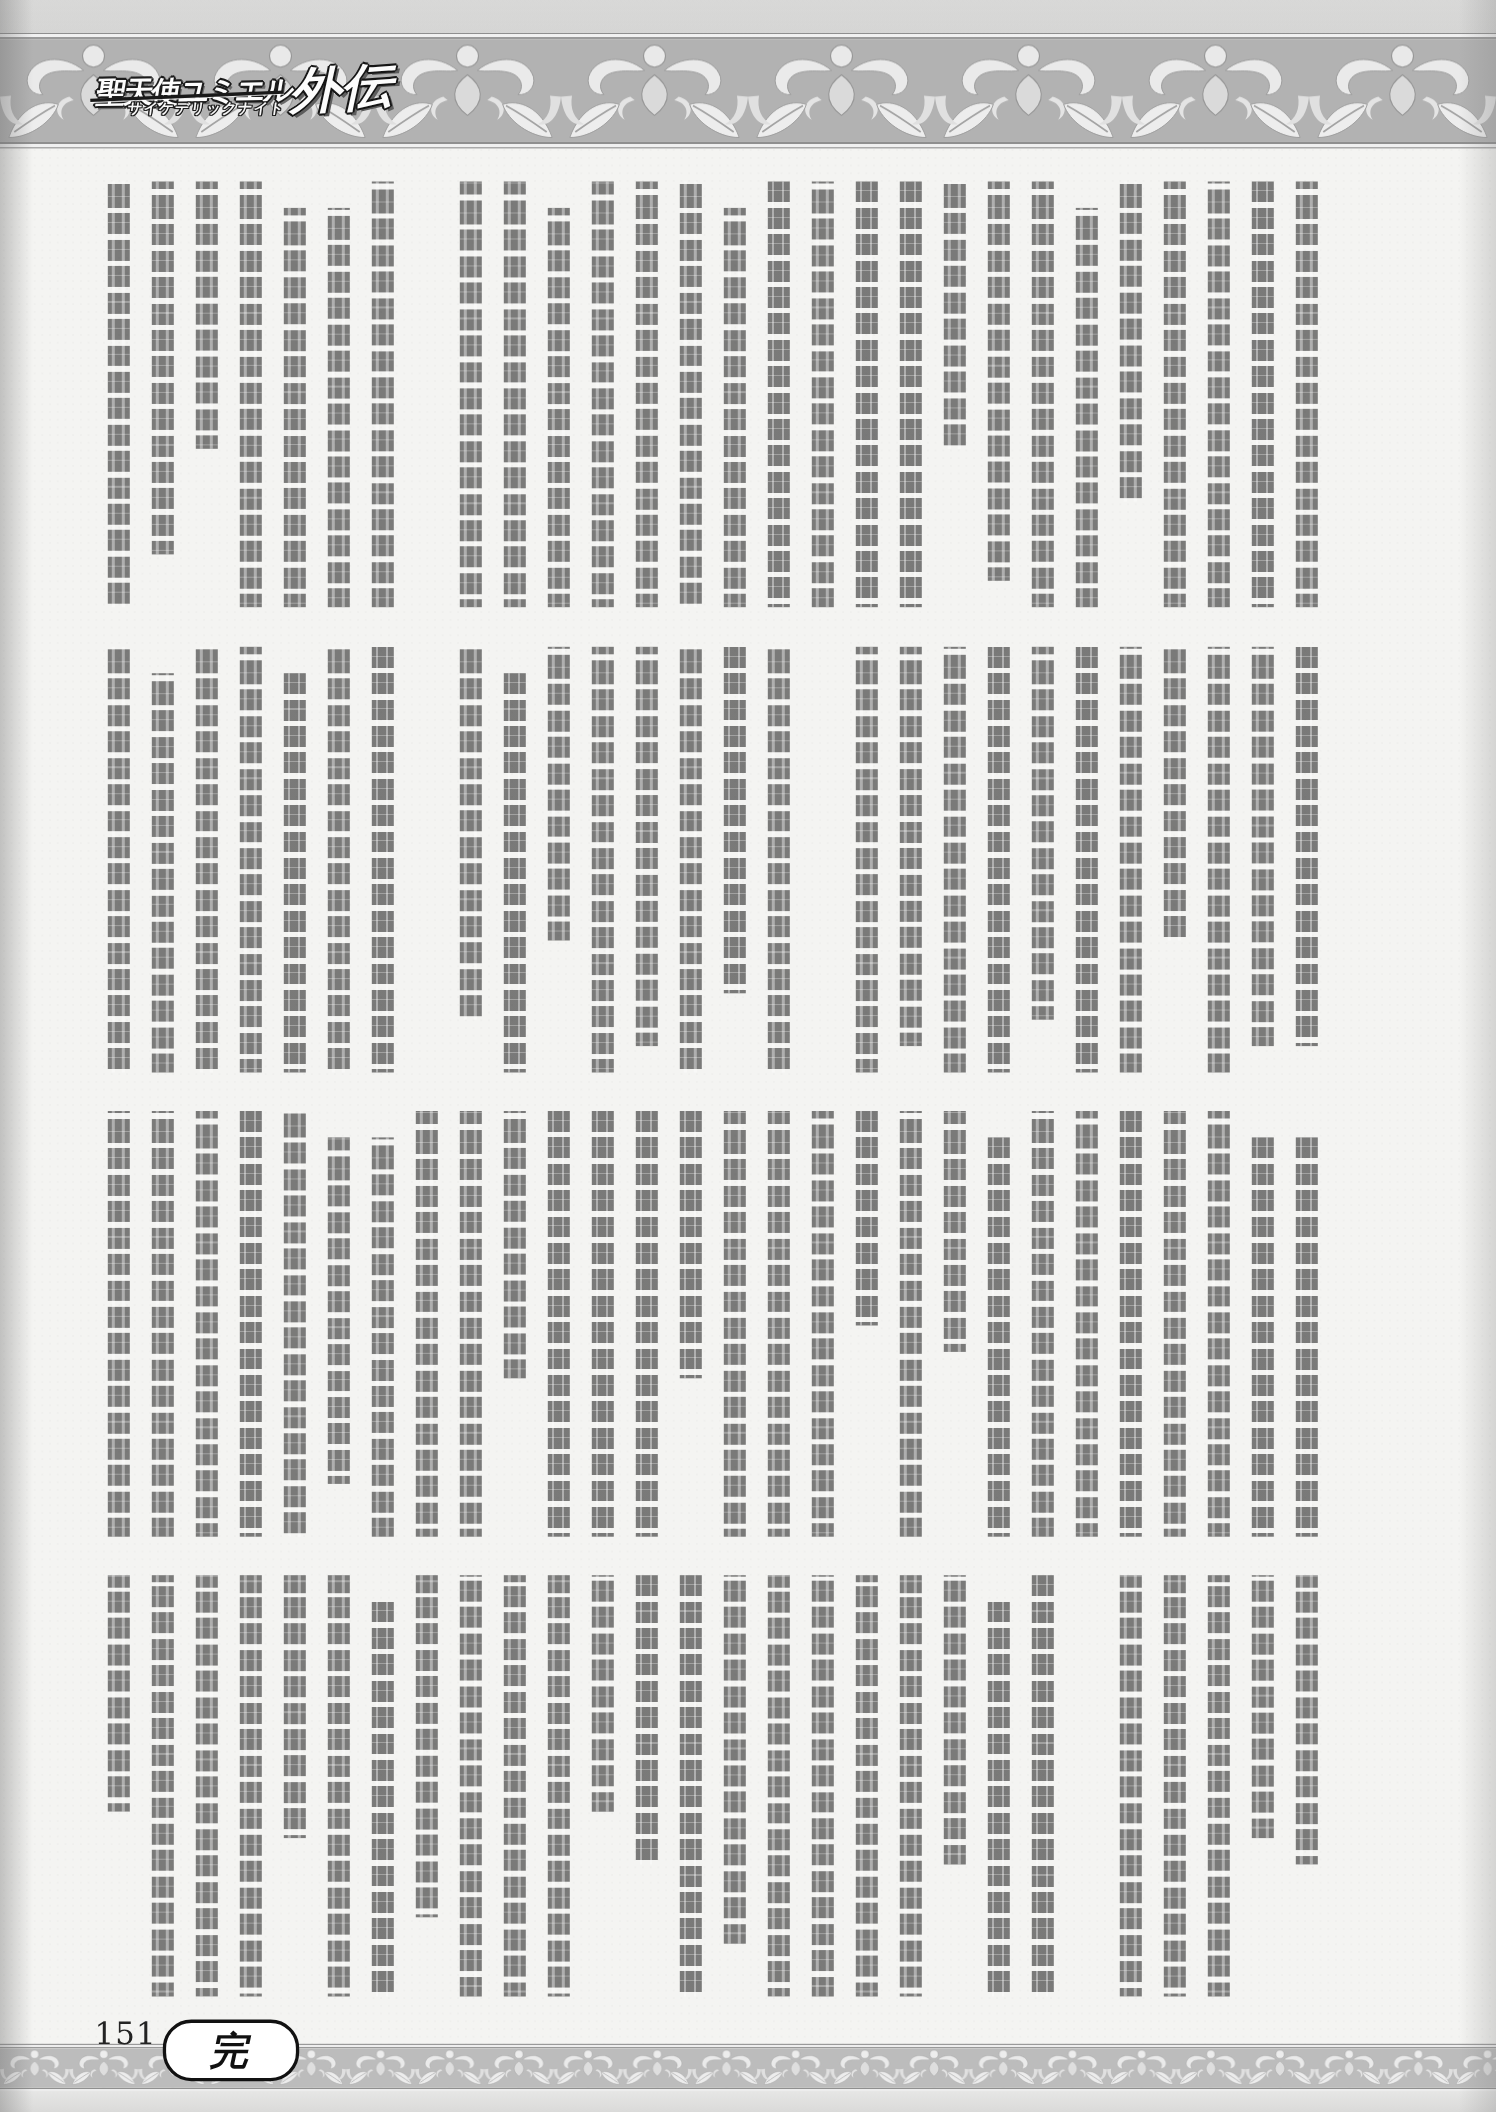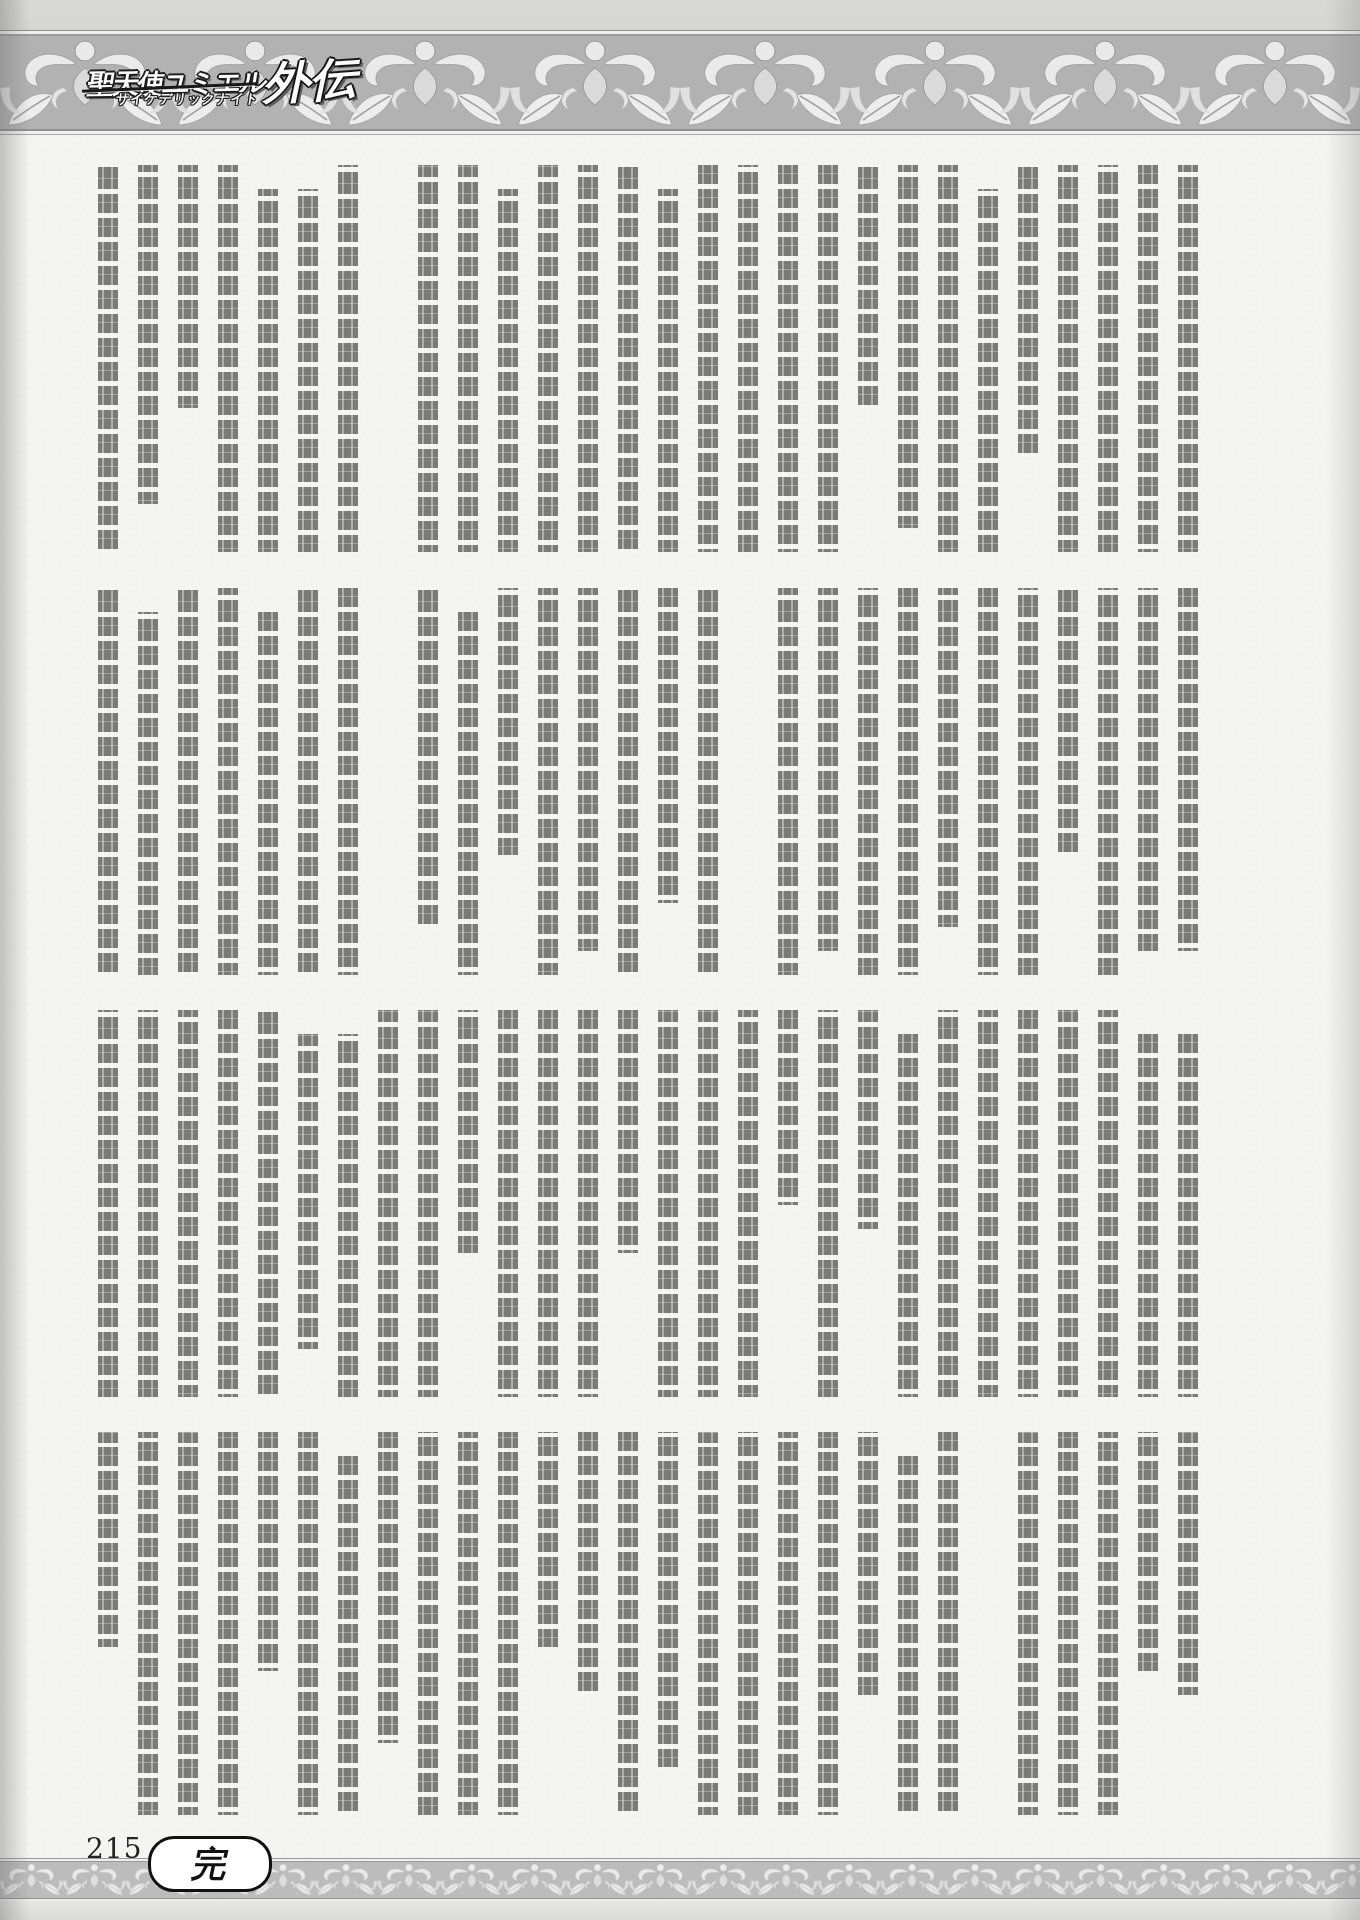--- a/index.html
+++ b/index.html
@@ -246,21 +246,21 @@
       <div class="col" style="margin-top: 0px; height: 311px; background-position-y: 20px;"></div>
       <div class="col" style="margin-top: 24px; height: 359px; background-position-y: 0px;"></div>
       <div class="col" style="margin-top: 0px; height: 383px; background-position-y: 20px;"></div>
       <div class="col" style="margin-top: 0px; height: 239px; background-position-y: 20px;"></div>
       <div class="col" style="margin-top: 0px; height: 383px; background-position-y: 20px;"></div>
       <div class="col" style="margin-top: 0px; height: 383px; background-position-y: 15px;"></div>
       <div class="col" style="margin-top: 0px; height: 383px; background-position-y: 10px;"></div>
       <div class="col" style="margin-top: 0px; height: 215px; background-position-y: 15px;"></div>
     </div>
 
-  <div class="page-number">215</div>
+  <div class="page-number">151</div>
   <div class="end-badge">
     <span class="kan">完</span>
   </div>
 
   <div class="border-bottom">
     <div class="mold-a"></div>
     <svg width="1360" height="36">
       <rect width="1360" height="36" fill="url(#pb)"></rect>
     </svg>
     <div class="mold-b"></div>

